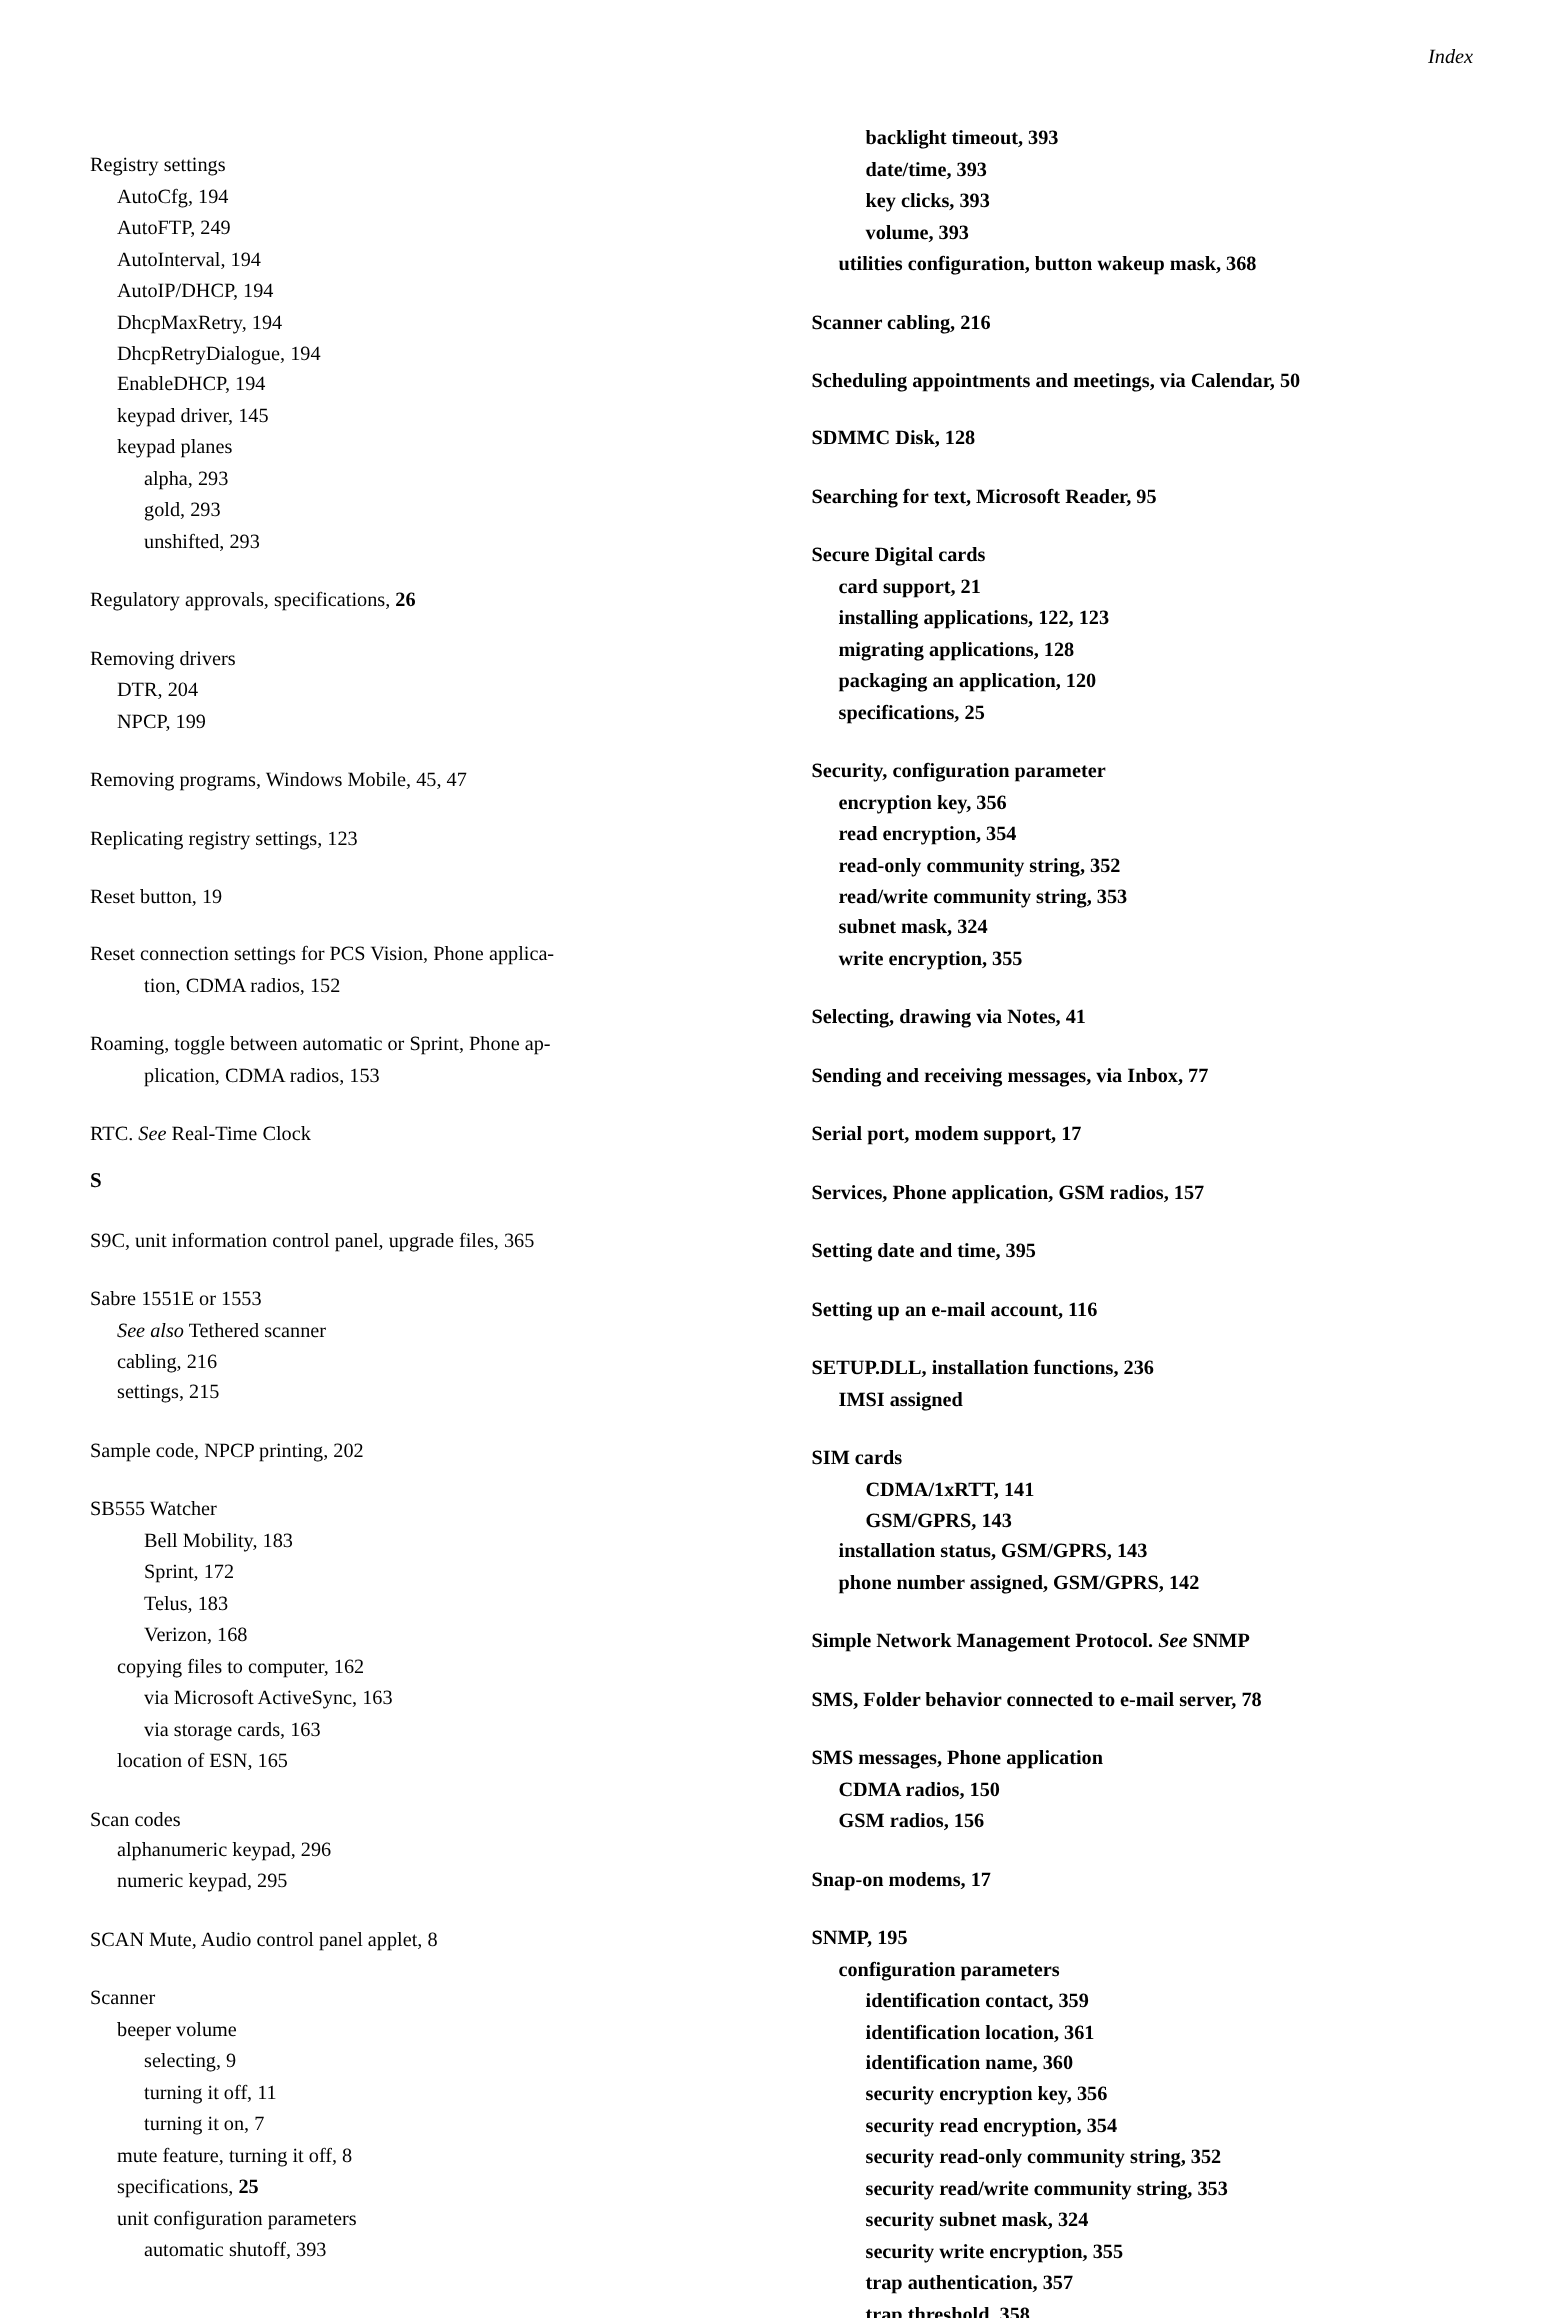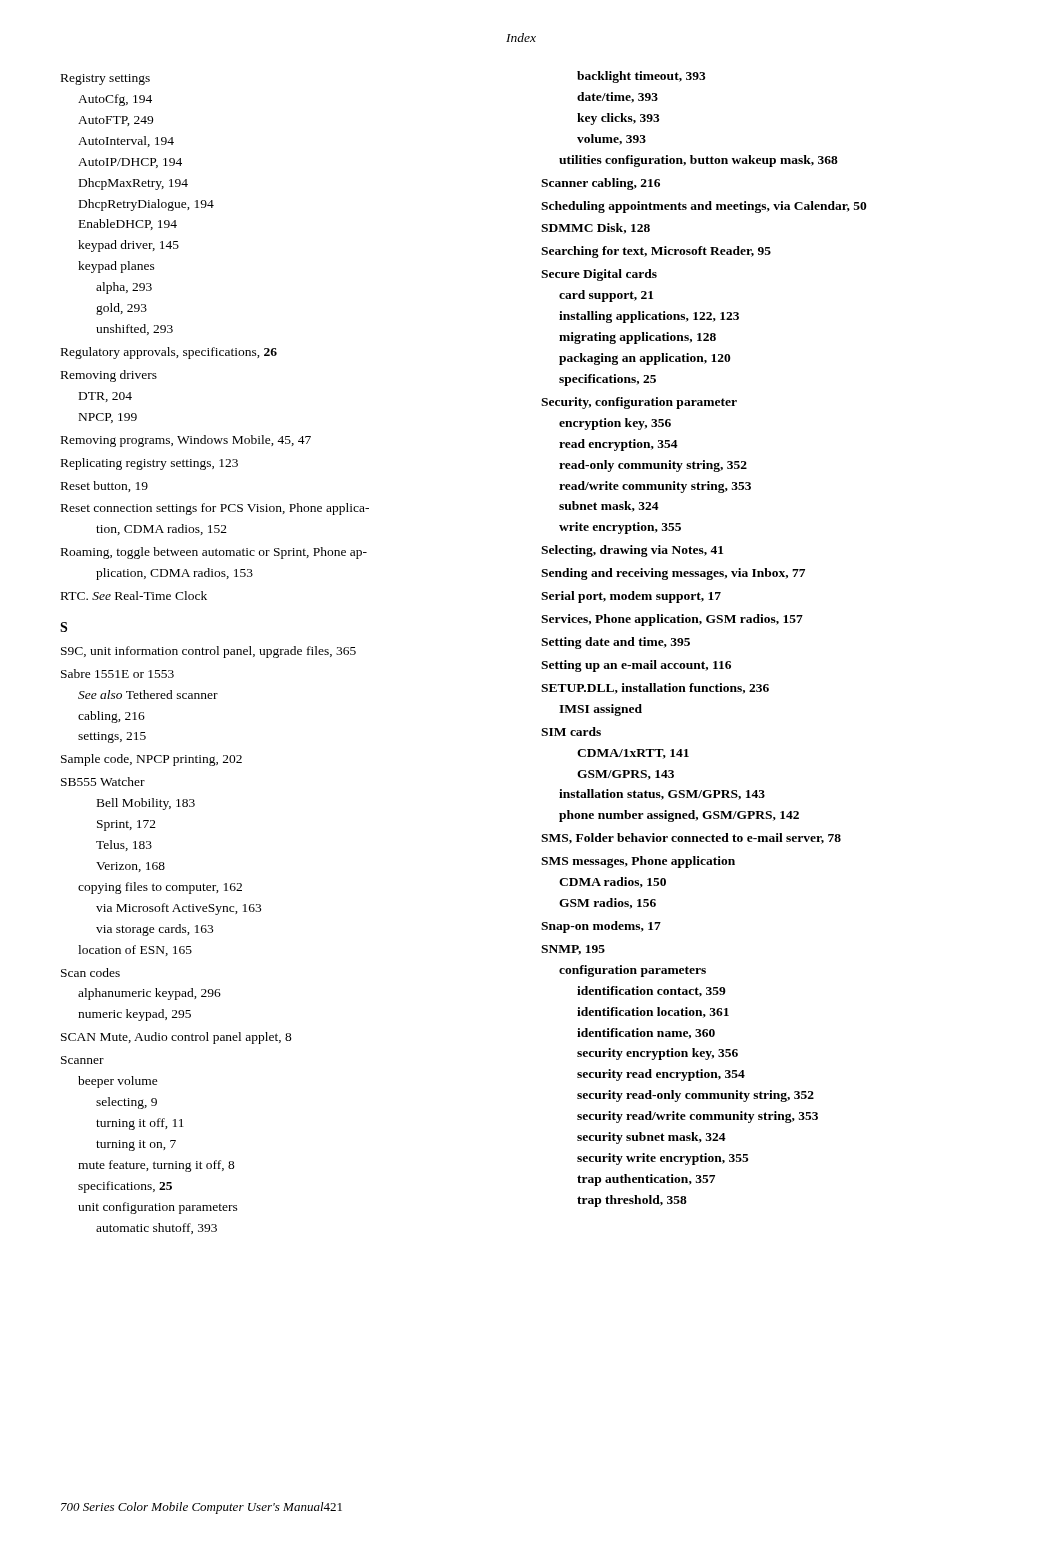--- a/index.html
+++ b/index.html
@@ -19,24 +19,24 @@
     }
 
     .page-container {
       width: 1042px;
       min-height: 1545px;
       padding: 30px 60px 60px 60px;
       position: relative;
     }
 
     .page-header {
-      text-align: center;
+      text-align: right;
       font-style: italic;
       font-size: 13.5px;
-      margin-bottom: 20px;
+      margin-bottom: 36px;
       border-bottom: none;
     }
 
     .content-columns {
       display: flex;
       gap: 40px;
     }
 
     .column-left {
       flex: 1;
@@ -48,21 +48,21 @@
       min-width: 0;
       font-weight: bold;
     }
 
     .index-entry {
       line-height: 1.55;
       margin-bottom: 0;
     }
 
     .index-entry.main-entry {
-      margin-top: 2px;
+      margin-top: 18px;
     }
 
     .index-entry.section-header {
       font-weight: bold;
       margin-top: 10px;
       font-size: 14px;
     }
 
     .indent-1 {
       padding-left: 18px;
@@ -186,20 +186,21 @@
         <div class="index-entry main-entry">Services, Phone application, GSM radios, 157</div>
         <div class="index-entry main-entry">Setting date and time, 395</div>
         <div class="index-entry main-entry">Setting up an e-mail account, 116</div>
         <div class="index-entry main-entry">SETUP.DLL, installation functions, 236</div>
         <div class="index-entry indent-1">IMSI assigned</div>
         <div class="index-entry main-entry">SIM cards</div>
         <div class="index-entry indent-2">CDMA/1xRTT, 141</div>
         <div class="index-entry indent-2">GSM/GPRS, 143</div>
         <div class="index-entry indent-1">installation status, GSM/GPRS, 143</div>
         <div class="index-entry indent-1">phone number assigned, GSM/GPRS, 142</div>
+        <div class="index-entry main-entry">Simple Network Management Protocol. <i>See</i> SNMP</div>
         <div class="index-entry main-entry">SMS, Folder behavior connected to e-mail server, 78</div>
         <div class="index-entry main-entry">SMS messages, Phone application</div>
         <div class="index-entry indent-1">CDMA radios, 150</div>
         <div class="index-entry indent-1">GSM radios, 156</div>
         <div class="index-entry main-entry">Snap-on modems, 17</div>
         <div class="index-entry main-entry">SNMP, 195</div>
         <div class="index-entry indent-1">configuration parameters</div>
         <div class="index-entry indent-2">identification contact, 359</div>
         <div class="index-entry indent-2">identification location, 361</div>
         <div class="index-entry indent-2">identification name, 360</div>

